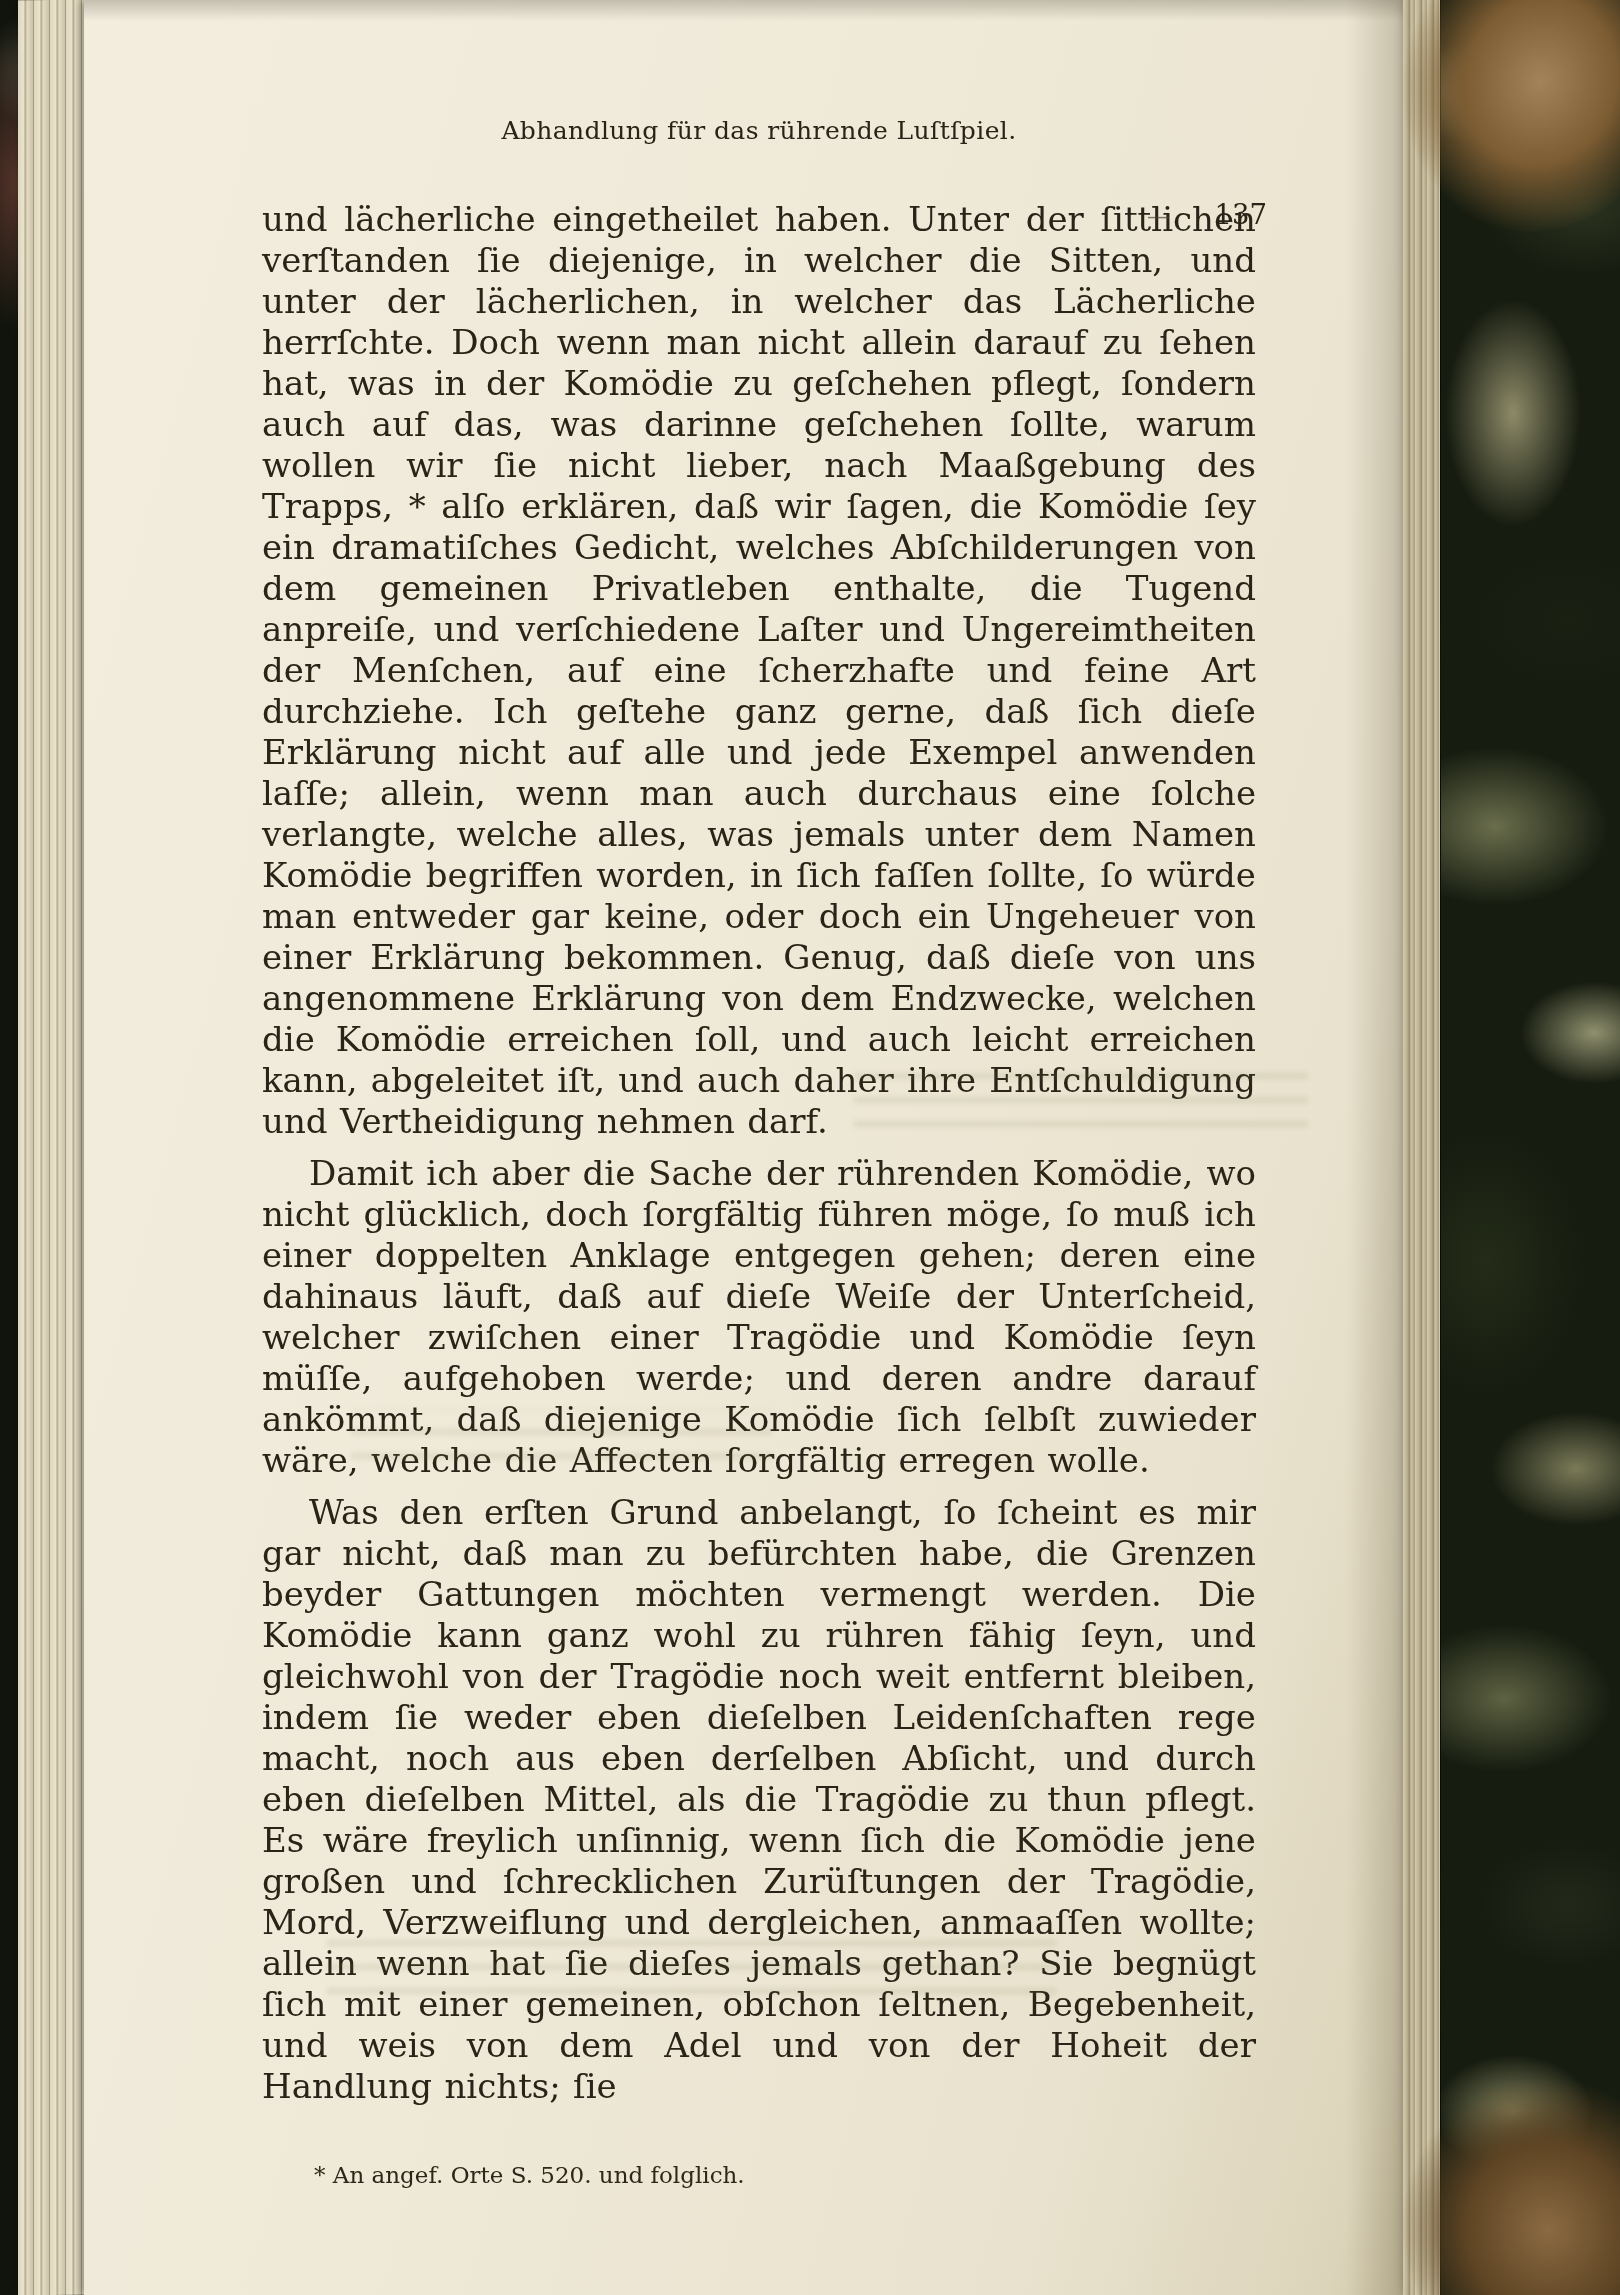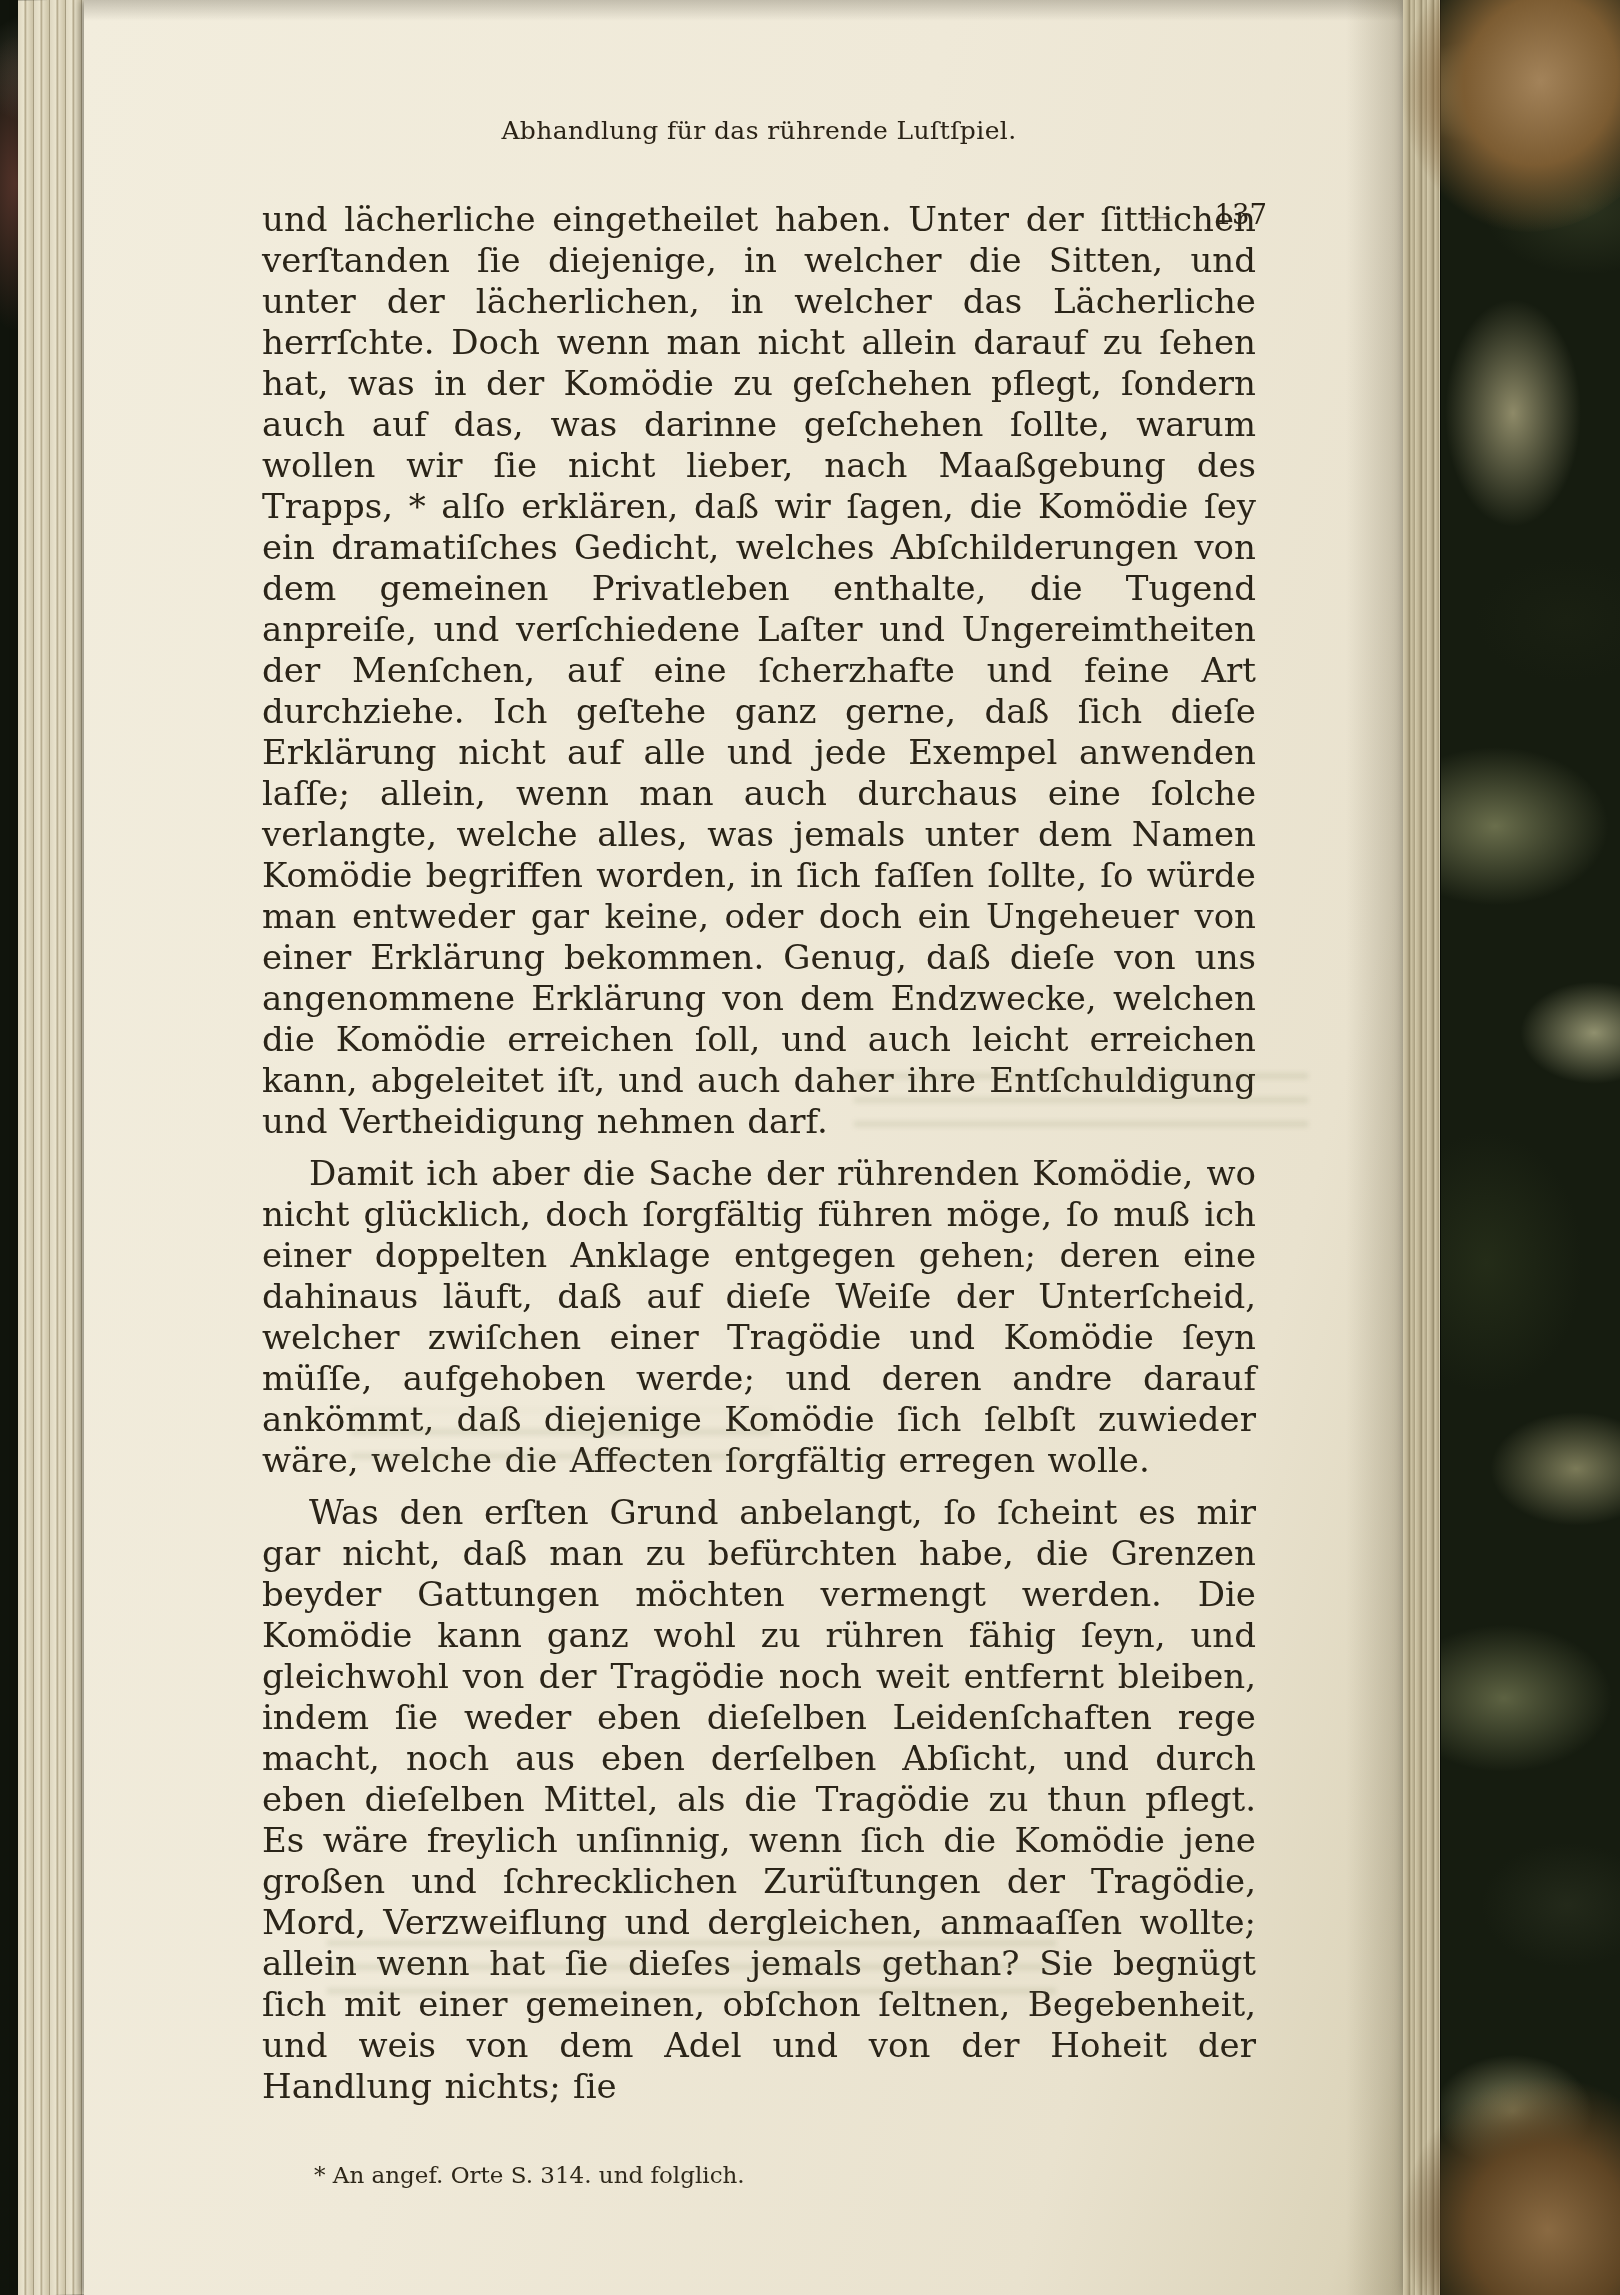--- a/index.html
+++ b/index.html
@@ -197,21 +197,21 @@
     <div class="page-header">
       <span class="running-title">Abhandlung für das rührende Luſtſpiel.</span>
       <span class="header-mark">—</span>
       <span class="page-number">137</span>
     </div>
 
     <div class="text-column">
       <p class="para">und lächerliche eingetheilet haben. Unter der ſittlichen verſtanden ſie diejenige, in welcher die Sitten, und unter der lächerlichen, in welcher das Lächerliche herrſchte. Doch wenn man nicht allein darauf zu ſehen hat, was in der Komödie zu geſchehen pflegt, ſondern auch auf das, was darinne geſchehen ſollte, warum wollen wir ſie nicht lieber, nach Maaßgebung des Trapps, * alſo erklären, daß wir ſagen, die Komödie ſey ein dramatiſches Gedicht, welches Abſchilderungen von dem gemeinen Privatleben enthalte, die Tugend anpreiſe, und verſchiedene Laſter und Ungereimtheiten der Menſchen, auf eine ſcherzhafte und feine Art durchziehe. Ich geſtehe ganz gerne, daß ſich dieſe Erklärung nicht auf alle und jede Exempel anwenden laſſe; allein, wenn man auch durchaus eine ſolche verlangte, welche alles, was jemals unter dem Namen Komödie begriffen worden, in ſich faſſen ſollte, ſo würde man entweder gar keine, oder doch ein Ungeheuer von einer Erklärung bekommen. Genug, daß dieſe von uns angenommene Erklärung von dem Endzwecke, welchen die Komödie erreichen ſoll, und auch leicht erreichen kann, abgeleitet iſt, und auch daher ihre Entſchuldigung und Vertheidigung nehmen darf.</p>
       <p class="para indent">Damit ich aber die Sache der rührenden Komödie, wo nicht glücklich, doch ſorgfältig führen möge, ſo muß ich einer doppelten Anklage entgegen gehen; deren eine dahinaus läuft, daß auf dieſe Weiſe der Unterſcheid, welcher zwiſchen einer Tragödie und Komödie ſeyn müſſe, aufgehoben werde; und deren andre darauf ankömmt, daß diejenige Komödie ſich ſelbſt zuwieder wäre, welche die Affecten ſorgfältig erregen wolle.</p>
       <p class="para indent">Was den erſten Grund anbelangt, ſo ſcheint es mir gar nicht, daß man zu befürchten habe, die Grenzen beyder Gattungen möchten vermengt werden. Die Komödie kann ganz wohl zu rühren fähig ſeyn, und gleichwohl von der Tragödie noch weit entfernt bleiben, indem ſie weder eben dieſelben Leidenſchaften rege macht, noch aus eben derſelben Abſicht, und durch eben dieſelben Mittel, als die Tragödie zu thun pflegt. Es wäre freylich unſinnig, wenn ſich die Komödie jene großen und ſchrecklichen Zurüſtungen der Tragödie, Mord, Verzweiflung und dergleichen, anmaaſſen wollte; allein wenn hat ſie dieſes jemals gethan? Sie begnügt ſich mit einer gemeinen, obſchon ſeltnen, Begebenheit, und weis von dem Adel und von der Hoheit der Handlung nichts; ſie</p>
-      <div class="footnote">* An angef. Orte S. 314. und folglich.</div>
+      <div class="footnote">* An angef. Orte S. 520. und folglich.</div>
     </div>
 
     <div class="showthrough s1"></div>
     <div class="showthrough s2"></div>
     <div class="showthrough s3"></div>
 
   </div>
 
   <div class="right-page-edges"></div>
 

